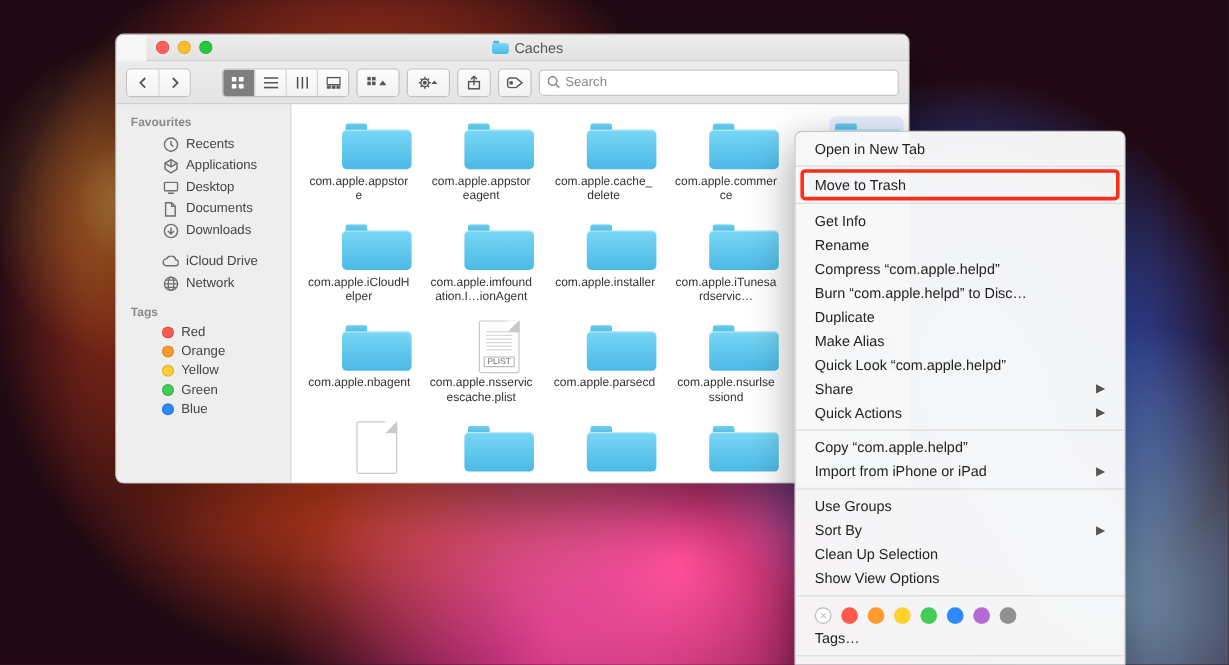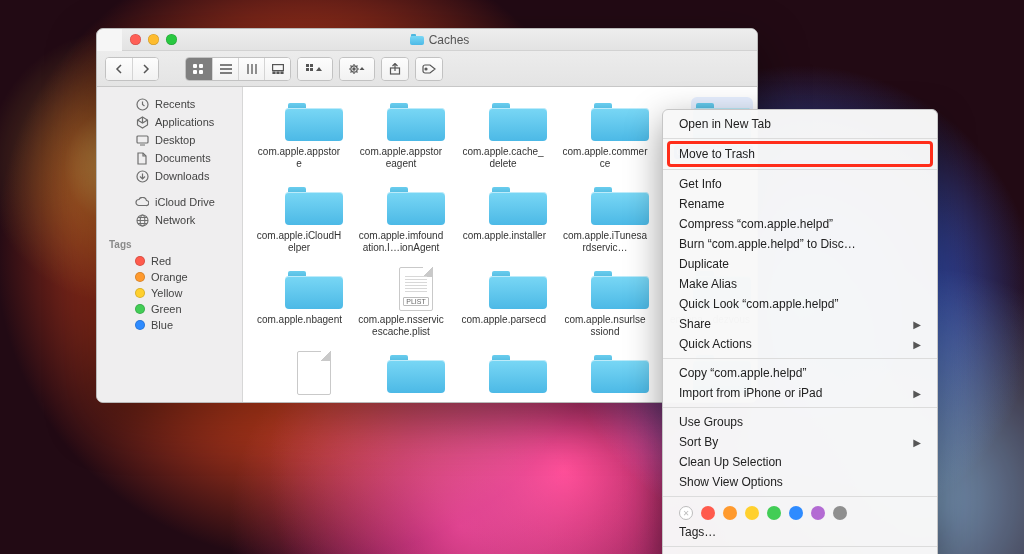--- a/index.html
+++ b/index.html
@@ -180,25 +180,35 @@
         </div>
     </div>
     <div class="seg">
       <div class="segbtn">
           <svg width="14" height="10" viewBox="0 0 14 10" fill="none" stroke="currentColor" stroke-width="1.2">
             <path d="M1 3c0-1 1-2 2-2h5l5 4-5 4H3c-1 0-2-1-2-2z"></path>
             <circle cx="4" cy="5" r="1" fill="currentColor"></circle>
           </svg>
         </div>
     </div>
+    <div class="searchwrap">
+      <div class="search">
+        <svg width="11" height="11" viewBox="0 0 11 11" fill="none" stroke="#8a8a8a" stroke-width="1.3">
+            <circle cx="4.5" cy="4.5" r="3.5"></circle>
+            <line x1="7.2" y1="7.2" x2="10" y2="10"></line>
+          </svg>
+        <span>Search</span>
+      </div>
+    </div>
   </div>
 
   <div class="body">
 
     <div class="sidebar">
+      <div class="sec-head">Favourites</div>
       <div class="srow">
           <span class="sicon">
             <svg width="13" height="13" viewBox="0 0 13 13" fill="none" stroke="currentColor" stroke-width="1.2">
               <circle cx="6.5" cy="6.5" r="5.5"></circle>
               <path d="M6.5 3.5v3l2 1.5"></path>
             </svg>
           </span>
           <span>Recents</span>
         </div>
       <div class="srow">

